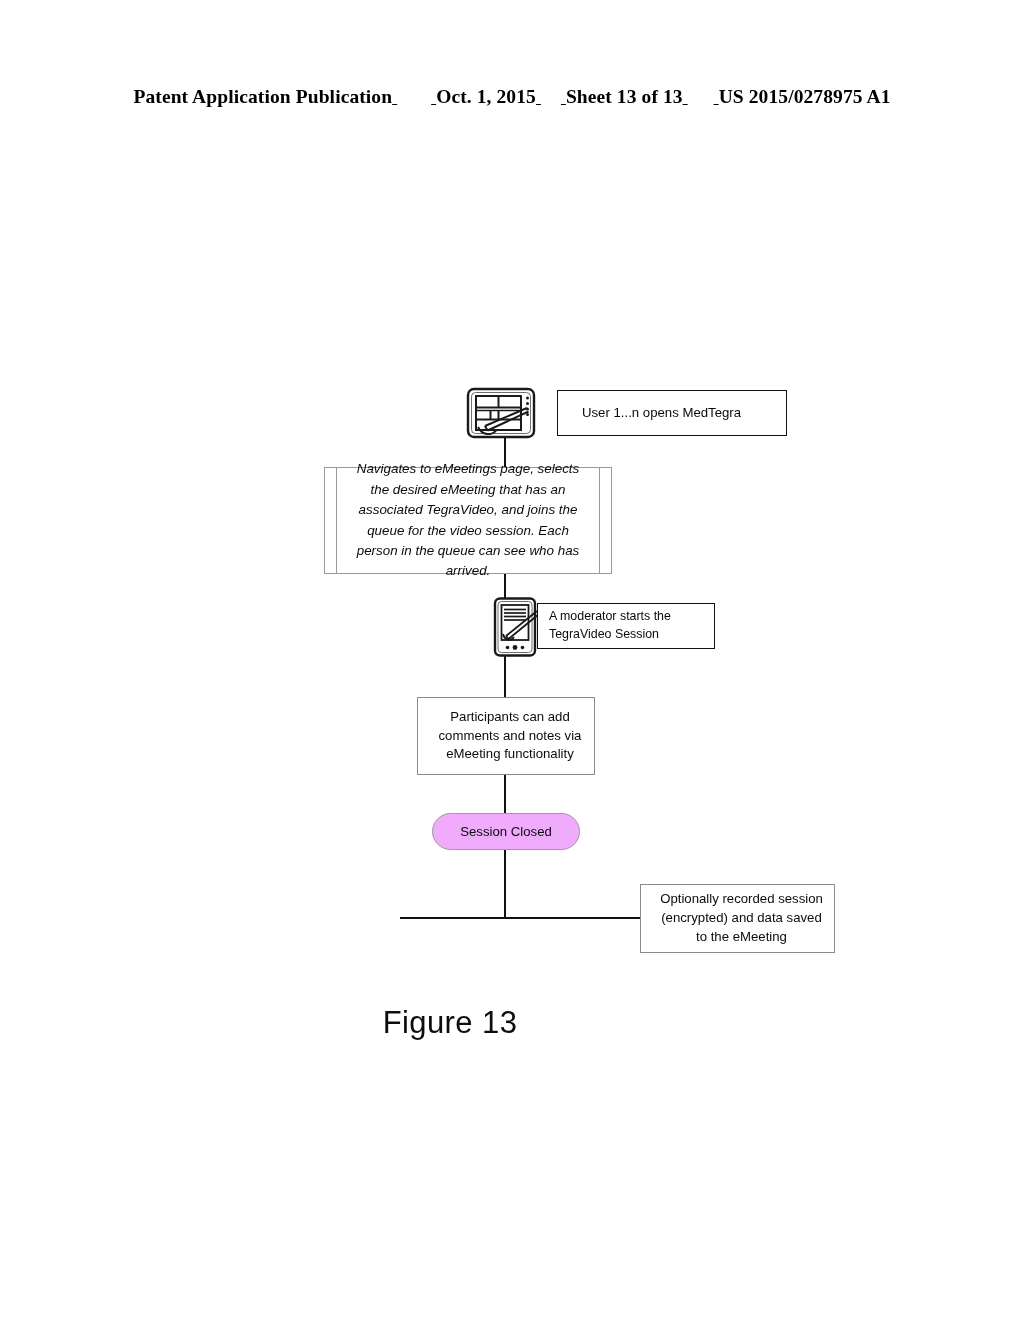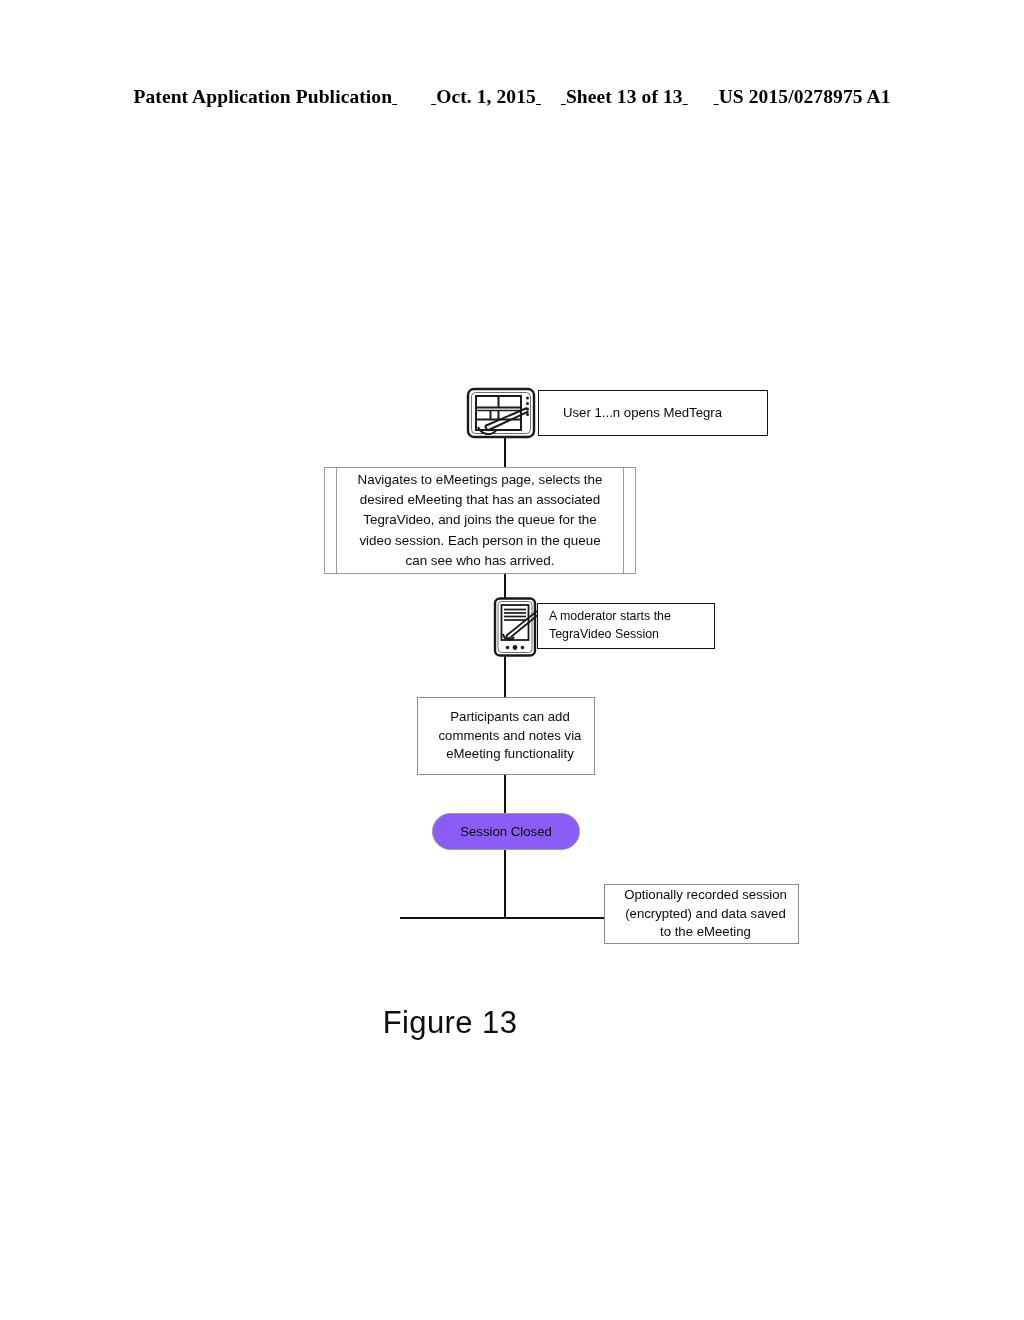--- a/index.html
+++ b/index.html
@@ -103,21 +103,21 @@
   .doc-box .doc-text {
     position: relative;
     z-index: 2;
     padding: 0 22px;
   }
 
   
   .pill {
     border: 1px solid #9d9d9d;
     border-radius: 999px;
-    background: #8b5cf6;
+    background: #f0abfc;
     display: flex;
     align-items: center;
     justify-content: center;
     font-size: 13.2px;
     color: #0b0b0b;
   }
 
   .label-left {
     justify-content: flex-start;
     padding-left: 11px;
@@ -197,26 +197,26 @@
           <circle cx="62.5" cy="29.5" r="1.5" fill="#1a1a1a"></circle>
 
           <path d="M 20 41 L 62 23" stroke="#1a1a1a" stroke-width="2" fill="none"></path>
           <path d="M 22.5 45.5 L 63.5 26.5" stroke="#1a1a1a" stroke-width="2" fill="none"></path>
           <path d="M 20 41 L 22.5 45.5" stroke="#1a1a1a" stroke-width="2" fill="none"></path>
 
           <path d="M 13 42 C 17 50.5, 27 51, 31.5 45" stroke="#1a1a1a" stroke-width="2" fill="none"></path>
         </svg>
       </div>
 
-      <div class="box dark label-left" style="position:absolute; left:73px; top:5px; width:204px; height:44px;padding-left:24px;">
+      <div class="box dark label-left" style="position:absolute; left:92px; top:5px; width:204px; height:44px;padding-left:24px;">
         <span>User 1...n opens MedTegra</span>
       </div>
     </div>
 
-    <div class="doc-box" style="left:324px; top:467px; width:312px; height:107px;">
+    <div class="doc-box" style="left:324px; top:467px; width:288px; height:107px;font-style:italic;">
       <span class="doc-text">Navigates to eMeetings page, selects the desired eMeeting that has an associated TegraVideo, and joins the queue for the video session. Each person in the queue can see who has arrived.</span>
     </div>
 
     <div class="node" style="left:492px; top:596px; width:212px; height:62px;">
 
       <div style="position:absolute; left:0px; top:0px; width:52px; height:62px;">
         <svg class="icon-svg" viewBox="0 0 52 62" width="52" height="62" xmlns="http://www.w3.org/2000/svg">
 
           <rect x="3" y="2.5" width="40" height="57" rx="5" ry="5" fill="#ffffff" stroke="#1a1a1a" stroke-width="2.4"></rect>
           <rect x="6" y="5.5" width="34" height="51" rx="3.5" ry="3.5" fill="#ffffff" stroke="#6f6f6f" stroke-width="1"></rect>
@@ -247,21 +247,21 @@
 
     <div class="node box thin" style="left:417px; top:697px; width:178px; height:78px;">
       <span style="padding:0 10px;">Participants can add comments and notes via eMeeting functionality</span>
     </div>
 
     <div class="node pill" style="left:432px; top:813px; width:148px; height:37px;">
       <span>Session Closed</span>
     </div>
 
 
-    <div class="node box thin" style="left:604px; top:884px; width:195px; height:60px;">
+    <div class="node box thin" style="left:640px; top:884px; width:195px; height:69px;">
       <span style="padding:0 6px;">Optionally recorded session (encrypted) and data saved to the eMeeting</span>
     </div>
 
   </div>
 
   <div id="figure-caption">Figure 13</div>
 
 </div>
 
 </body></html>

